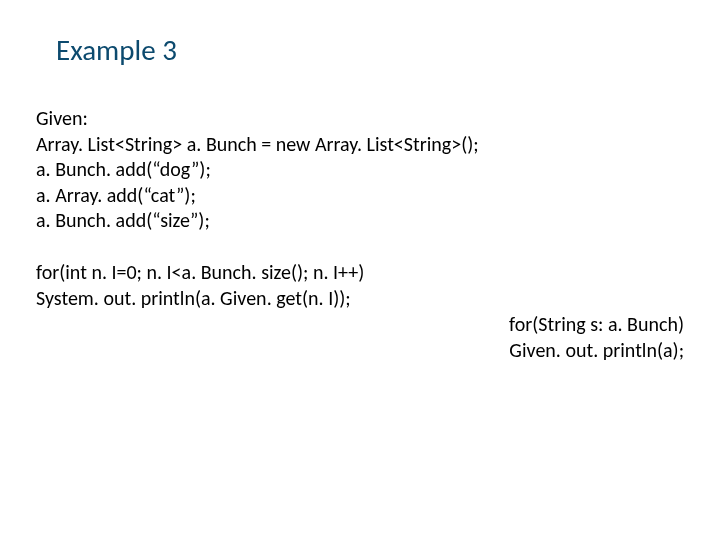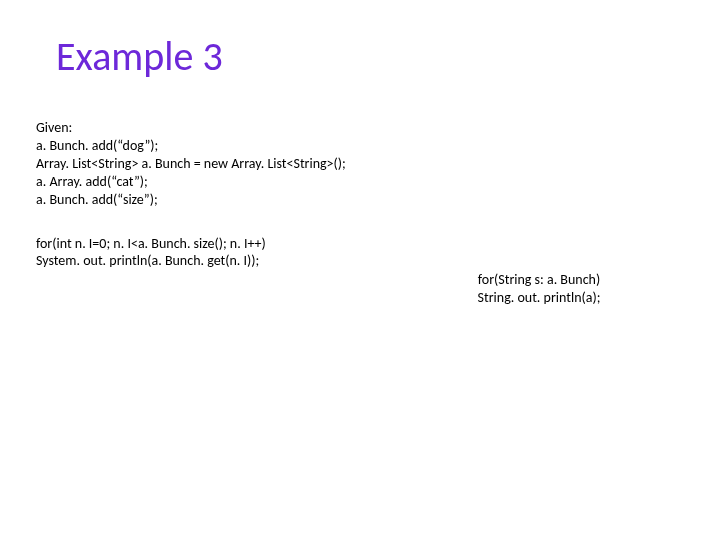--- a/index.html
+++ b/index.html
@@ -15,65 +15,65 @@
       color: #000000;
       overflow: hidden;
     }
     .slide {
       width: 100%;
       height: 100%;
       padding: 32px 36px 36px 56px;
       position: relative;
     }
     .title {
-      font-size: 40px;
+      font-size: 29px;
       font-weight: 400;
-      color: #6d28d9;
+      color: #0c4a6e;
       margin-bottom: 38px;
       font-family: Calibri, Arial, sans-serif;
     }
     .body-text {
-      font-size: 14px;
+      font-size: 20px;
       line-height: 1.28;
       font-family: Calibri, Arial, sans-serif;
       margin-left: -20px;
     }
     .block1 {
       margin-bottom: 26px;
     }
     .block2 {
       margin-bottom: 0;
     }
     .block3 {
-      text-align: center;
+      text-align: right;
       margin-left: 358px;
       margin-top: 1px;
     }
     .line {
       display: block;
     }
   </style>
 </head>
 <body>
 
 <div class="slide">
   <h1 class="title">Example 3</h1>
 
   <div class="body-text">
     <div class="block1">
       <span class="line">Given:</span>
+      <span class="line">Array. List&lt;String&gt; a. Bunch = new Array. List&lt;String&gt;();</span>
       <span class="line">a. Bunch. add(“dog”);</span>
-      <span class="line">Array. List&lt;String&gt; a. Bunch = new Array. List&lt;String&gt;();</span>
       <span class="line">a. Array. add(“cat”);</span>
       <span class="line">a. Bunch. add(“size”);</span>
     </div>
 
     <div class="block2">
       <span class="line">for(int n. I=0; n. I&lt;a. Bunch. size(); n. I++)</span>
-      <span class="line">System. out. println(a. Bunch. get(n. I));</span>
+      <span class="line">System. out. println(a. Given. get(n. I));</span>
     </div>
 
     <div class="block3">
       <span class="line">for(String s: a. Bunch)</span>
-      <span class="line"> String. out. println(a);</span>
+      <span class="line"> Given. out. println(a);</span>
     </div>
   </div>
 </div>
 
 </body></html>

